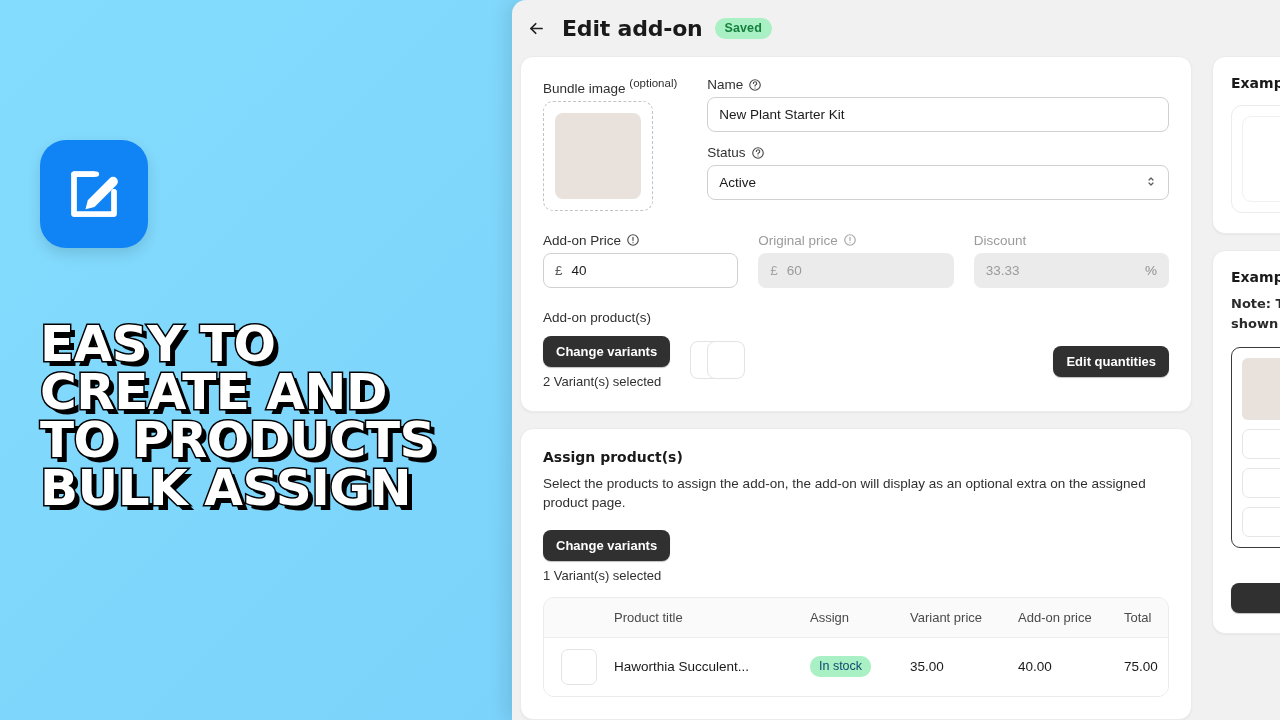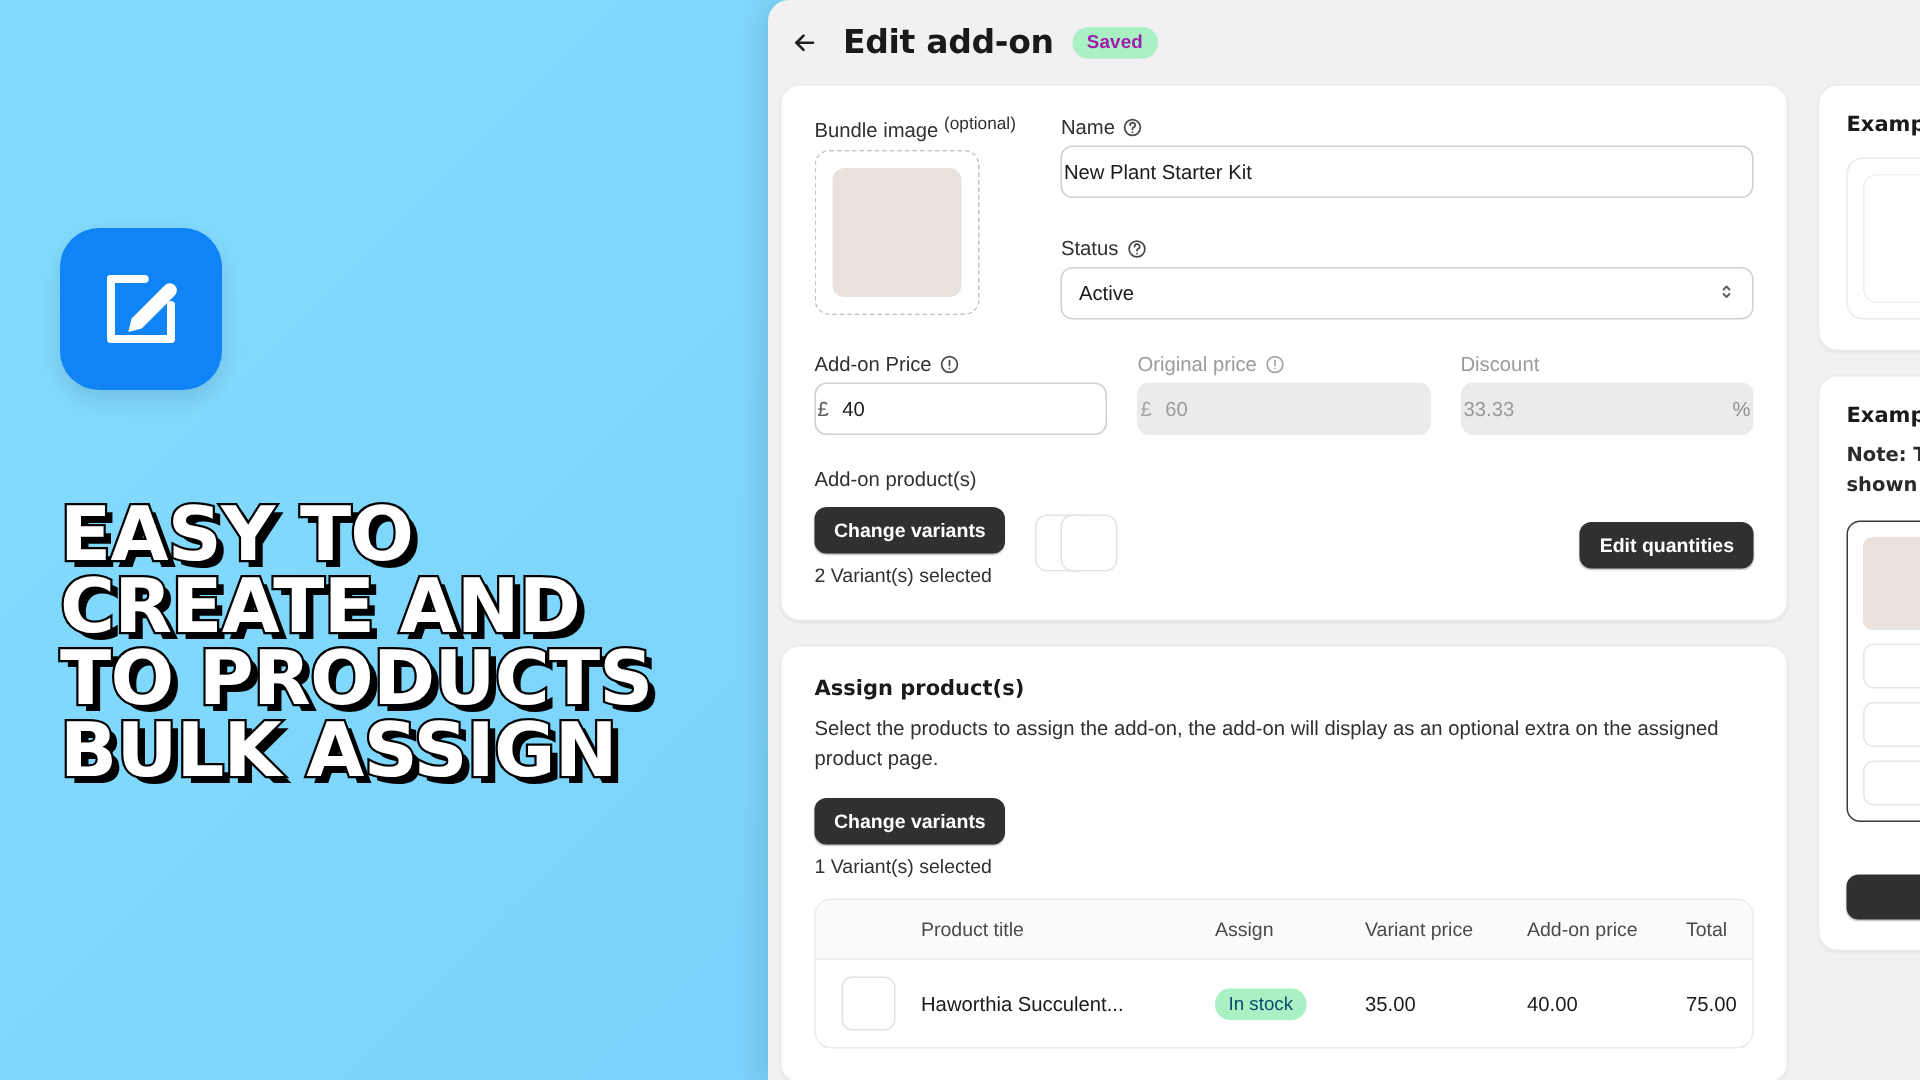--- a/index.html
+++ b/index.html
@@ -11,21 +11,21 @@
   #root {
     position: relative;
     width: 1280px; height: 720px;
     background: linear-gradient(135deg, #83dcfd 0%, #7fd6fc 40%, #74cbf8 100%);
     overflow: hidden;
   }
 
   
   .promo {
     position: absolute;
-    left: 40px; top: 152px;
+    left: 40px; top: 140px;
     width: 460px;
   }
   .app-icon {
     width: 108px; height: 108px;
     border-radius: 26px;
     background: #1184f5;
     display: flex; align-items: center; justify-content: center;
     box-shadow: 0 6px 14px rgba(0,0,0,0.12);
   }
   .app-icon svg { width: 60px; height: 60px; display: block; }
@@ -72,21 +72,21 @@
   .back-btn svg { width: 19px; height: 19px; }
   .page-title {
     font-size: 22px;
     font-weight: 700;
     color: #1a1a1a;
     letter-spacing: -0.2px;
     font-family: "DejaVu Sans", sans-serif;
   }
   .badge-saved {
     background: #a9f0c4;
-    color: #a21caf;
+    color: #15803d;
     font-size: 12.5px;
     font-weight: 600;
     padding: 3px 10px 4px;
     border-radius: 11px;
     letter-spacing: .1px;
   }
 
   
   .content {
     display: flex;
@@ -145,21 +145,21 @@
   .col-right-fields { flex: 1; }
 
   .input {
     width: 100%;
     height: 35px;
     border: 1px solid #d0d0d0;
     border-radius: 8px;
     background: #fff;
     font-size: 13.5px;
     color: #1a1a1a;
-    padding: 0 1px;
+    padding: 0 11px;
     display: flex; align-items: center;
     font-family: "Liberation Sans", sans-serif;
   }
   .input.disabled {
     background: #ebebeb;
     border-color: transparent;
     color: #9b9b9b;
   }
   .select {
     width: 100%;
@@ -436,21 +436,21 @@
                       <circle cx="12" cy="12" r="9"></circle>
                       <path d="M9.2 9.3a2.9 2.9 0 1 1 3.6 2.8c-.6.2-.8.7-.8 1.3v.5" stroke-linecap="round"></path>
                       <circle cx="12" cy="17.3" r="1" fill="currentColor" stroke="none"></circle>
                     </svg>
                 </span>
               </div>
               <div class="input" title="Add-on name">
                 <span>New Plant Starter Kit</span>
               </div>
 
-              <div class="label-line" style="margin-top:26px">
+              <div class="label-line" style="margin-top:13px">
                 <span class="field-label" style="margin:0">Status</span>
                 <span class="help-icon">
                   <svg viewBox="0 0 24 24" fill="none" stroke="currentColor" stroke-width="2">
                       <circle cx="12" cy="12" r="9"></circle>
                       <path d="M9.2 9.3a2.9 2.9 0 1 1 3.6 2.8c-.6.2-.8.7-.8 1.3v.5" stroke-linecap="round"></path>
                       <circle cx="12" cy="17.3" r="1" fill="currentColor" stroke="none"></circle>
                     </svg>
                 </span>
               </div>
               <div class="select">

